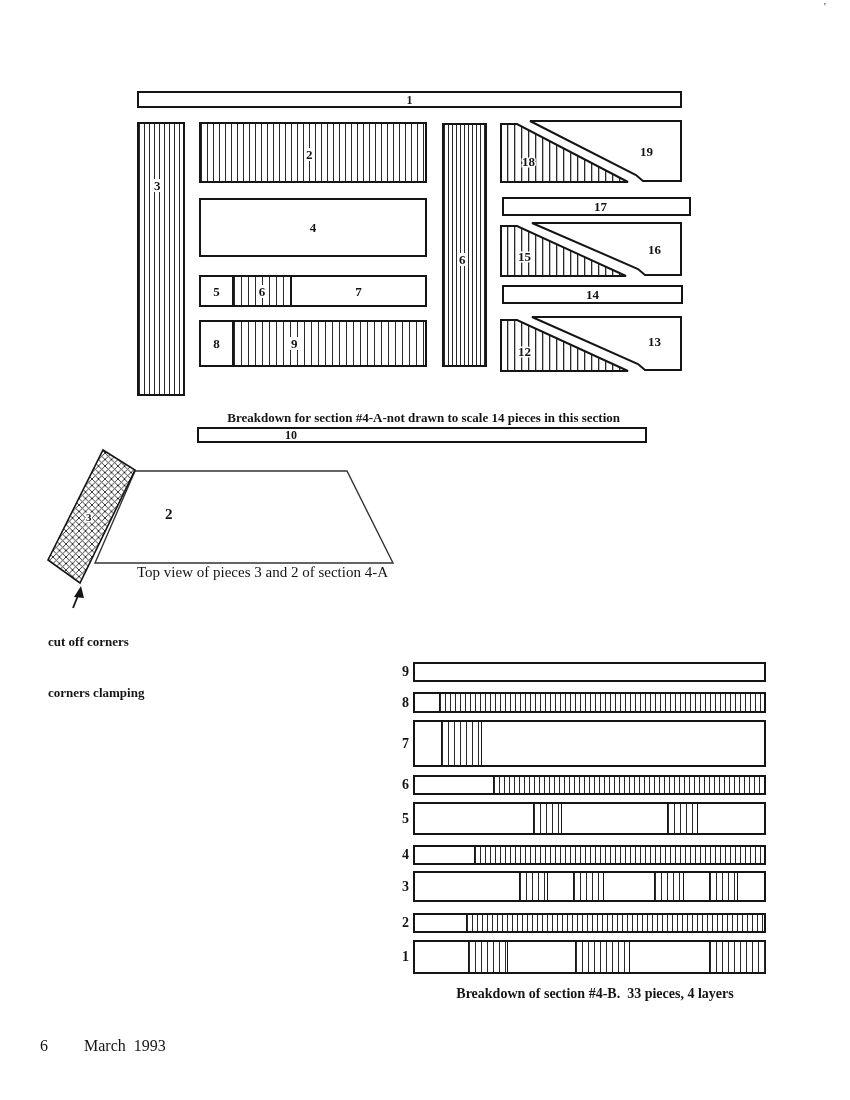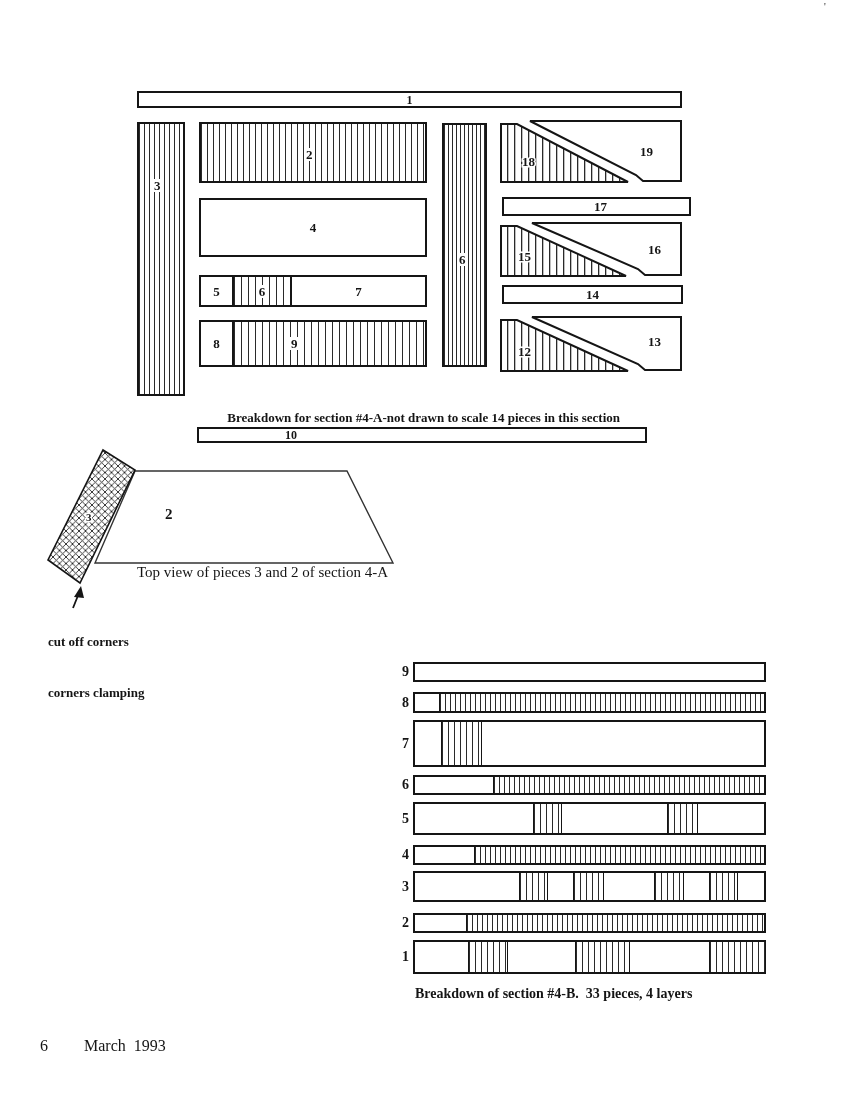--- a/index.html
+++ b/index.html
@@ -219,16 +219,16 @@
   <div class="brow" style="top:282px;height:30px;">
     <span class="blabel">1</span>
     <div class="bbar">
       <div class="seg vs6" style="left:15.3%;width:10.7%;"></div>
       <div class="seg vs6" style="left:45.9%;width:15%;"></div>
       <div class="seg vs6" style="left:84.1%;width:15.9%;border-right:none;"></div>
     </div>
   </div>
 </div>
 
-<div class="cap" style="left:415px;top:986px;width:360px;font-size:14px;">Breakdown of section #4-B.  33 pieces, 4 layers</div>
+<div class="cap" style="left:415px;top:986px;width:360px;text-align:center;font-size:14px;">Breakdown of section #4-B.  33 pieces, 4 layers</div>
 
 <div class="abs" style="left:40px;top:1037px;font-size:16px;white-space:pre-wrap;">6</div>
 <div class="abs" style="left:84px;top:1037px;font-size:16px;white-space:pre-wrap;">March  1993</div>
 
 </body></html>

